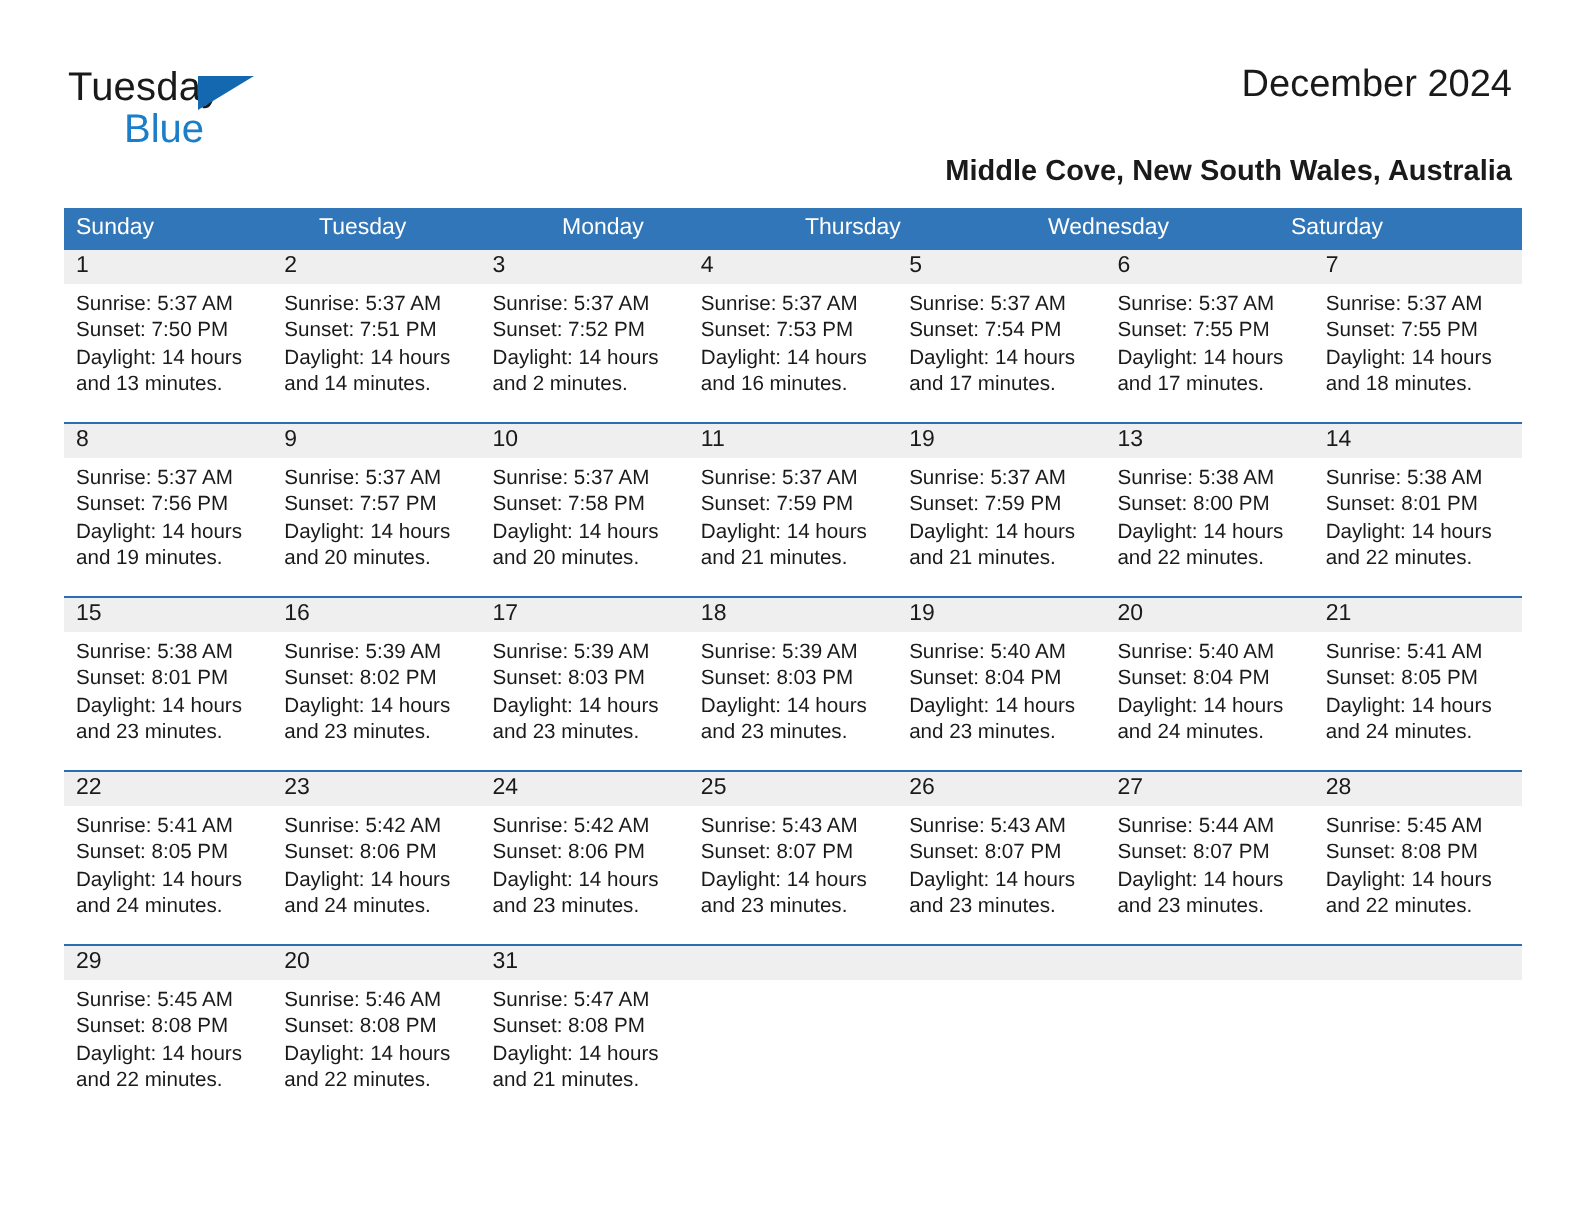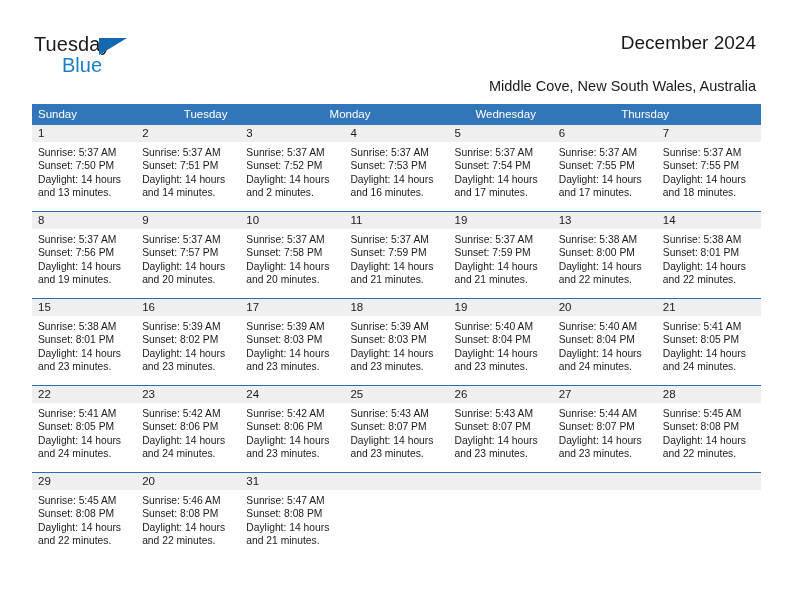--- a/index.html
+++ b/index.html
@@ -72,20 +72,21 @@
     white-space: nowrap;
   }
   .subtitle {
     position: absolute;
     right: 36px;
     top: 78px;
     font-size: 14.5px;
     color: #1a1a1a;
     text-align: right;
     white-space: nowrap;
+    font-weight: bold;
   }
 
   
   .calendar {
     position: absolute;
     left: 32px;
     top: 104px;
     width: 729px;
   }
   .weekday-row {
@@ -155,22 +156,23 @@
     </div>
     <div class="title">December 2024</div>
     <div class="subtitle">Middle Cove, New South Wales, Australia</div>
   </div>
 
   <div class="calendar">
     <div class="weekday-row">
       <div class="weekday">Sunday</div>
       <div class="weekday">Tuesday</div>
       <div class="weekday">Monday</div>
+      <div class="weekday">Thursday</div>
       <div class="weekday">Wednesday</div>
-      <div class="weekday">Thursday</div>
+      <div class="weekday">Saturday</div>
     </div>
 
     <div id="weeks-container">
         <div class="week">
           <div class="week-inner">
             <div class="day-cell">
               <div class="day-num-band">1</div>
               <div class="day-body">
                 <div>Sunrise: 5:37 AM</div>
                 <div>Sunset: 7:50 PM</div>

